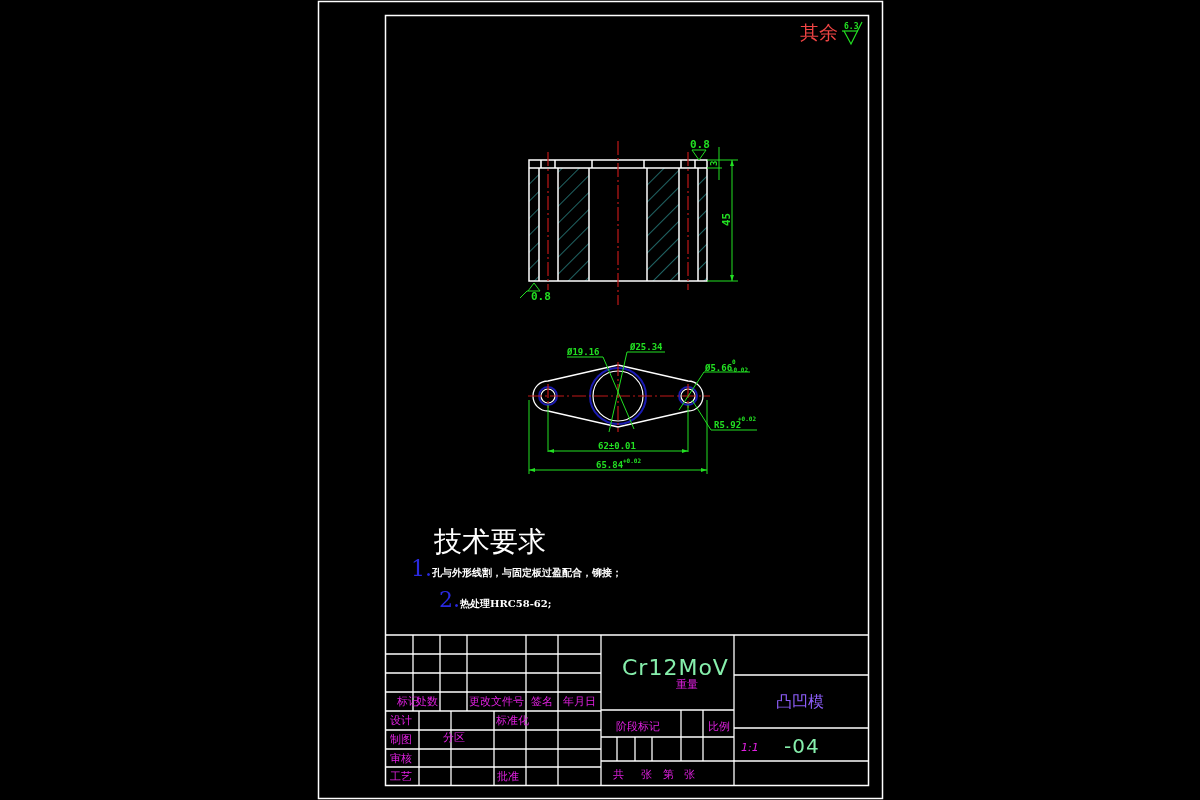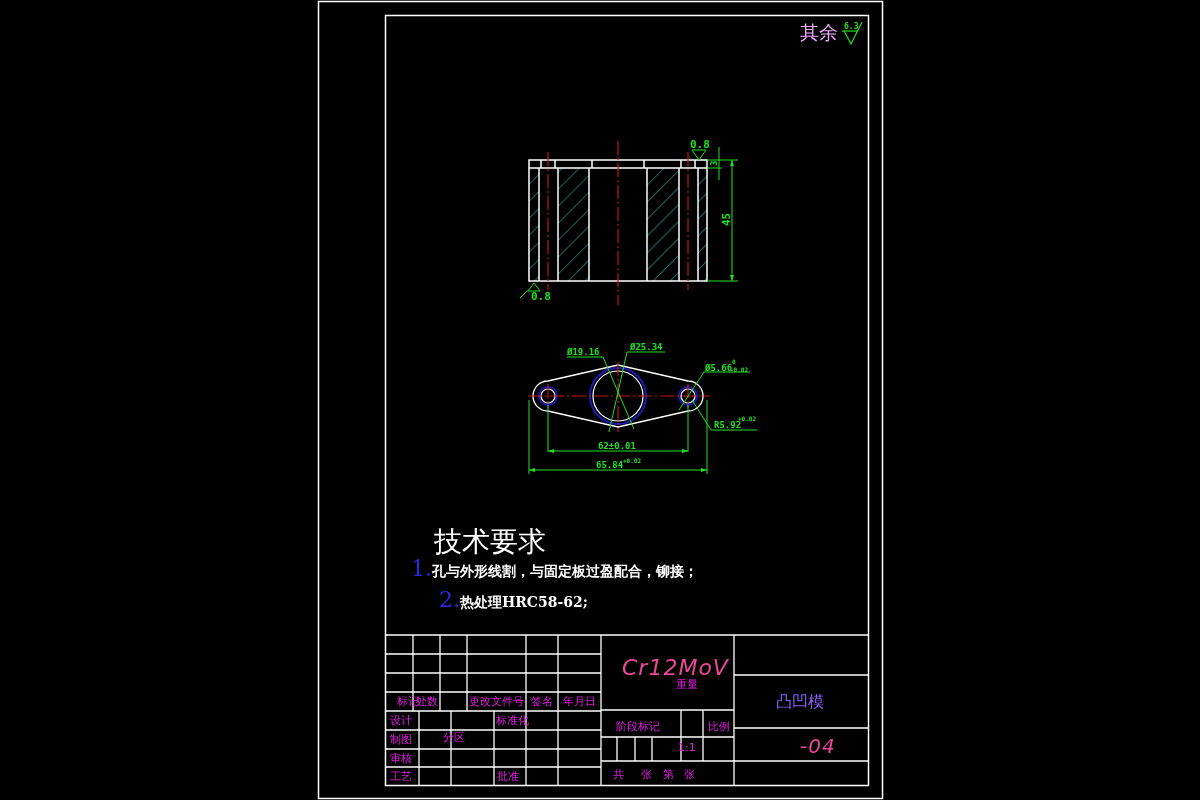--- a/index.html
+++ b/index.html
@@ -1,24 +1,24 @@
 <!DOCTYPE html>
 <html><head>
 <meta charset="utf-8">
 <style>
   html, body { margin:0; padding:0; background:#000; }
   body { width:1200px; height:800px; position:relative; overflow:hidden; font-family:"DejaVu Sans", sans-serif; }
   #canvas { position:absolute; left:0; top:0; width:1200px; height:800px; }
   .txt { position:absolute; white-space:nowrap; }
-  .roughness { color:#f0abfc; font-size:19px; left:800px; top:20px; font-family:"DejaVu Serif", serif; }
+  .roughness { color:#ef4444; font-size:19px; left:800px; top:20px; font-family:"DejaVu Serif", serif; }
   .tech-title { color:#ffffff; font-size:28px; left:434px; top:523px; font-family:"DejaVu Serif", serif; }
   .req-num { color:#2a2ae0; font-size:22px; font-family:"DejaVu Serif", serif; }
-  .req-text { color:#ffffff; font-size:14px; font-family:"DejaVu Serif", serif; font-weight:bold; }
+  .req-text { color:#ffffff; font-size:10px; font-family:"DejaVu Serif", serif; font-weight:bold; }
   .tb { color:#e020e0; font-size:11px; font-family:"DejaVu Serif", serif; }
-  .tb-big { color:#ec4899; font-size:22px; font-family:"DejaVu Sans", sans-serif; font-style:italic; letter-spacing:1px; }
+  .tb-big { color:#86efac; font-size:22px; font-family:"DejaVu Sans", sans-serif; letter-spacing:1px; }
   .tb-name { color:#8b5cf6; font-size:16px; font-family:"DejaVu Serif", serif; }
   .dim { fill:#22e022; font-family:"DejaVu Sans Mono", monospace; font-weight:bold; }
 </style>
 </head>
 <body>
 
 <svg id="canvas" width="1200" height="800" viewBox="0 0 1200 800" xmlns="http://www.w3.org/2000/svg">
   <defs>
     <pattern id="hatch" patternUnits="userSpaceOnUse" width="12" height="12" patternTransform="rotate(45)">
       <line x1="0" y1="0" x2="0" y2="12" stroke="#40c8c8" stroke-width="1"></line>
@@ -201,20 +201,20 @@
 <div class="txt tb" style="left:390px;top:732px;">制图</div>
 <div class="txt tb" style="left:390px;top:751px;text-align:right;">审核</div>
 <div class="txt tb" style="left:390px;top:769px;">工艺</div>
 <div class="txt tb" style="left:496px;top:713px;text-align:right;">标准化</div>
 <div class="txt tb" style="left:497px;top:769px;">批准</div>
 
 <div class="txt tb-big" style="left:622px;top:655px;">Cr12MoV</div>
 <div class="txt tb" style="left:616px;top:719px;">阶段标记</div>
 <div class="txt tb" style="left:676px;top:677px;">重量</div>
 <div class="txt tb" style="left:708px;top:719px;">比例</div>
-<div class="txt tb" style="left:678px;top:741px;font-family:'DejaVu Sans',sans-serif;">1:1</div>
+<div class="txt tb" style="left:741px;top:741px;font-style:italic;font-family:'DejaVu Sans',sans-serif;">1:1</div>
 <div class="txt tb" style="left:613px;top:767px;">共</div>
 <div class="txt tb" style="left:641px;top:767px;">张</div>
 <div class="txt tb" style="left:663px;top:767px;">第</div>
 <div class="txt tb" style="left:684px;top:767px;">张</div>
 
 <div class="txt tb-name" style="left:776px;top:692px;">凸凹模</div>
-<div class="txt tb-big" style="left:784px;top:734px;font-size:20px;margin-left:16px;">-04</div>
+<div class="txt tb-big" style="left:784px;top:734px;font-size:20px;">-04</div>
 
 </body></html>

